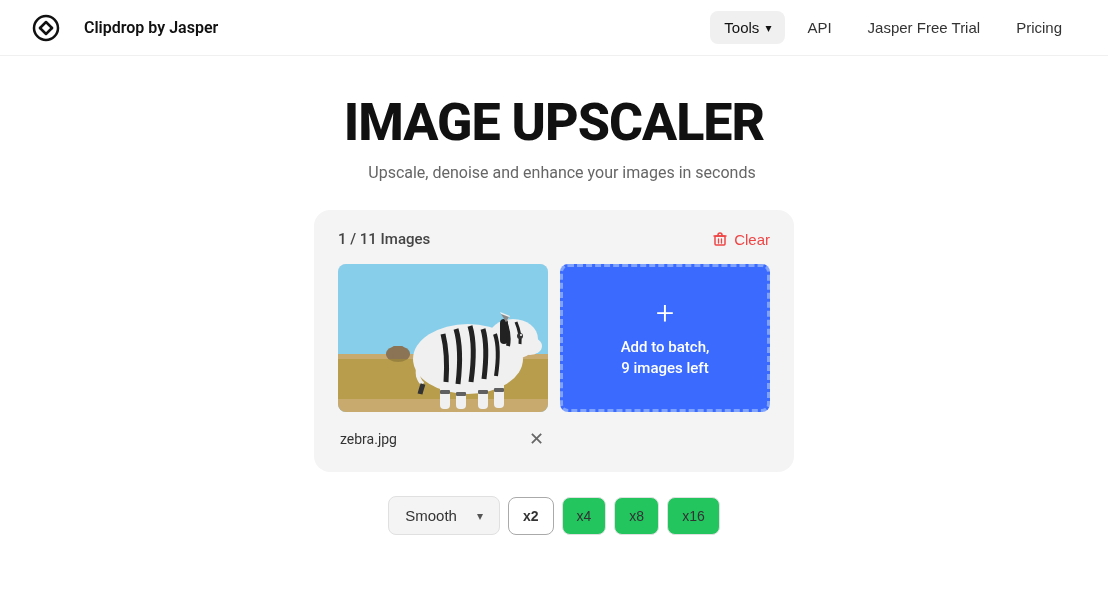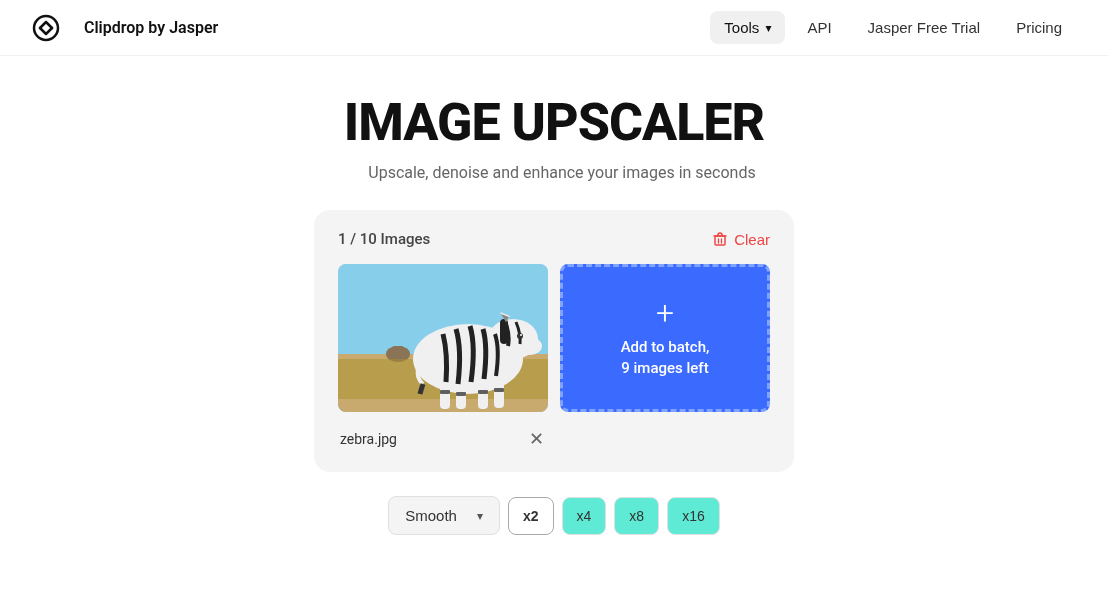--- a/index.html
+++ b/index.html
@@ -202,21 +202,21 @@
       font-size: 15px;
       font-weight: 500;
       color: #333;
       cursor: pointer;
     }
     .chevron-down {
       font-size: 12px;
       color: #555;
     }
     .scale-btn {
-      background: #5eead4;
+      background: #22c55e;
       border: 1.5px solid #e0e0e0;
       border-radius: 8px;
       padding: 10px 14px;
       font-size: 14px;
       font-weight: 500;
       color: #333;
       cursor: pointer;
       min-width: 44px;
       text-align: center;
     }
@@ -258,21 +258,21 @@
     <button class="nav-link">Pricing</button>
   </div>
 </nav>
 
 <main>
   <h1 class="page-title">IMAGE UPSCALER</h1>
   <p class="page-subtitle">Upscale, denoise and enhance your images in seconds</p>
 
   <div class="upload-container">
     <div class="upload-header">
-      <span class="image-count">1 / 10 Images</span>
+      <span class="image-count">1 / 11 Images</span>
       <button class="clear-btn">
         <svg class="trash-icon-svg" viewBox="0 0 16 16" fill="none" xmlns="http://www.w3.org/2000/svg">
           <rect x="3" y="5" width="10" height="9" rx="1" stroke="#ef4444" stroke-width="1.5" fill="none"></rect>
           <path d="M2 5h12" stroke="#ef4444" stroke-width="1.5" stroke-linecap="round"></path>
           <path d="M6 5V4a2 2 0 014 0v1" stroke="#ef4444" stroke-width="1.5" stroke-linecap="round"></path>
           <path d="M6.5 8v4M9.5 8v4" stroke="#ef4444" stroke-width="1.3" stroke-linecap="round"></path>
         </svg>
         <span>Clear</span>
       </button>
     </div>

